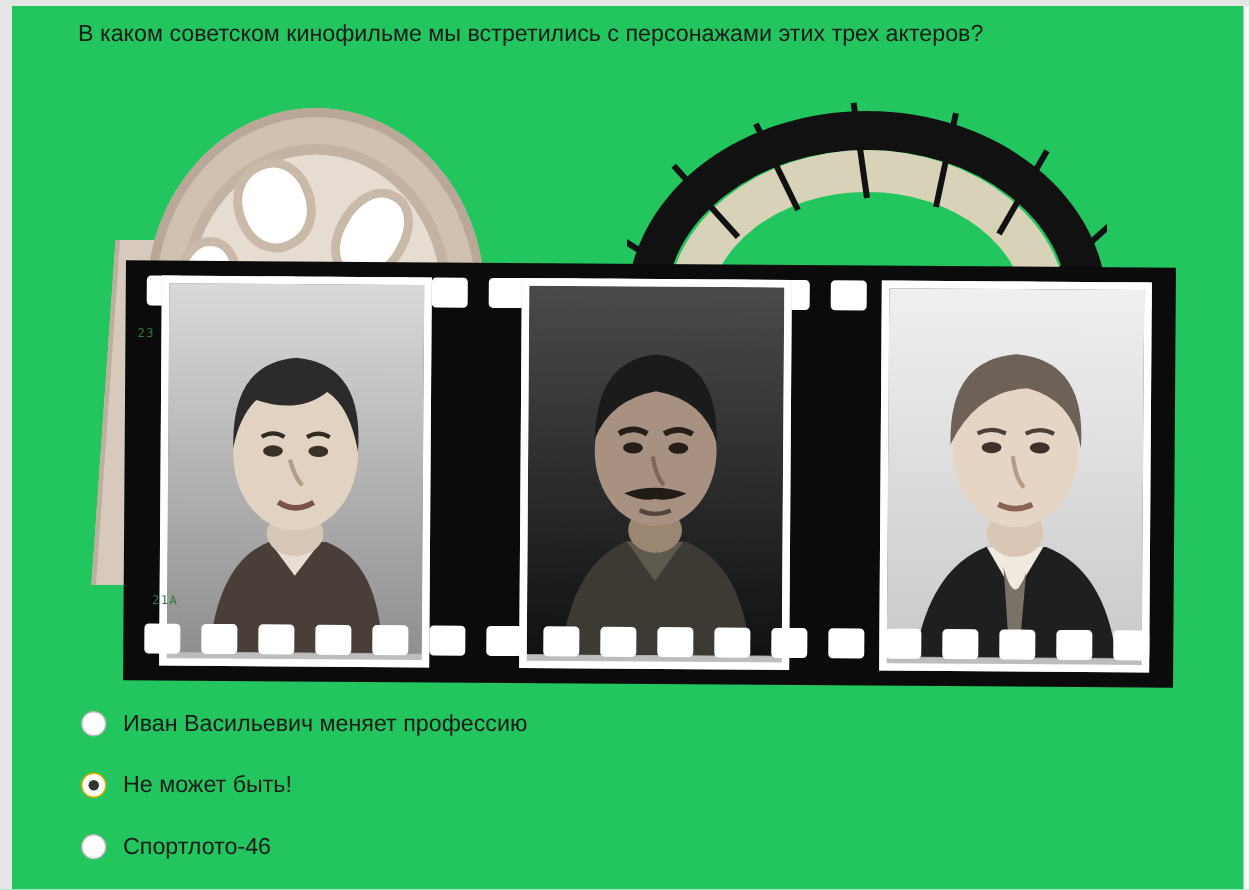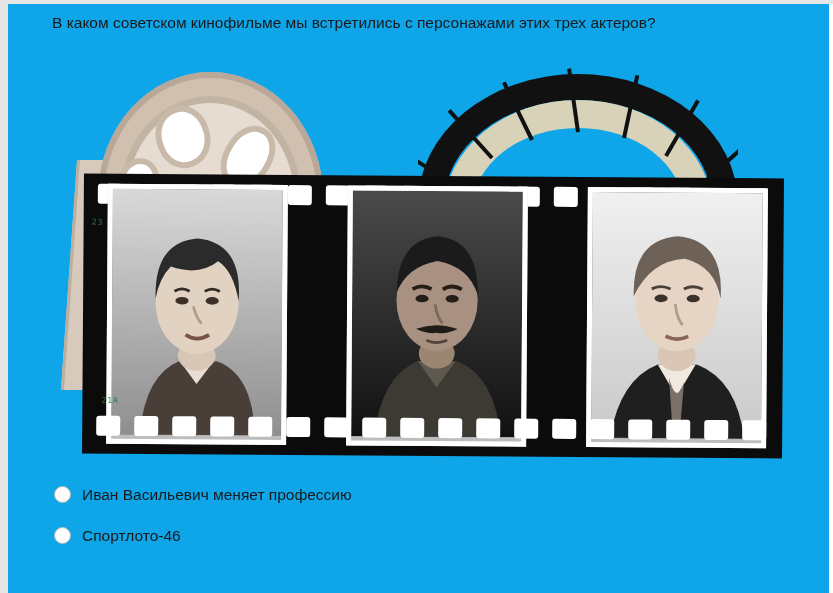--- a/index.html
+++ b/index.html
@@ -12,21 +12,21 @@
     height: 593px;
     font-family: "Liberation Sans", sans-serif;
     overflow: hidden;
     position: relative;
   }
   .page {
     position: absolute;
     left: 0; top: 0;
     width: 833px;
     height: 593px;
-    background: #0ea5e9;
+    background: #22c55e;
     box-sizing: border-box;
     border-left: 8px solid #e6e6e6;
     border-top: 4px solid #e6e6e6;
   }
   .question {
     position: absolute;
     left: 44px;
     top: 8px;
     width: 700px;
     font-size: 15.5px;
@@ -200,21 +200,20 @@
   }
   
   .answers {
     position: absolute;
     left: 46px;
     top: 470px;
     width: 720px;
   }
   .answer {
     display: flex;
-    align-items: center;
     height: 41px;
   }
   .radio {
     width: 17px;
     height: 17px;
     border-radius: 50%;
     border: 1px solid #b8b8b8;
     background: #fdfdfd;
     box-sizing: border-box;
     position: relative;
@@ -401,20 +400,24 @@
     </div>
   </div>
 
   <div class="answers">
 
     <div class="answer">
       <span class="radio"></span>
       <span class="answer-label">Иван Васильевич меняет профессию</span>
     </div>
 
+    <div class="answer">
+      <span class="radio checked"></span>
+      <span class="answer-label">Не может быть!</span>
+    </div>
 
     <div class="answer">
       <span class="radio"></span>
       <span class="answer-label">Спортлото-46</span>
     </div>
 
   </div>
 
   <div class="frame-border-right"></div>
 </div>

